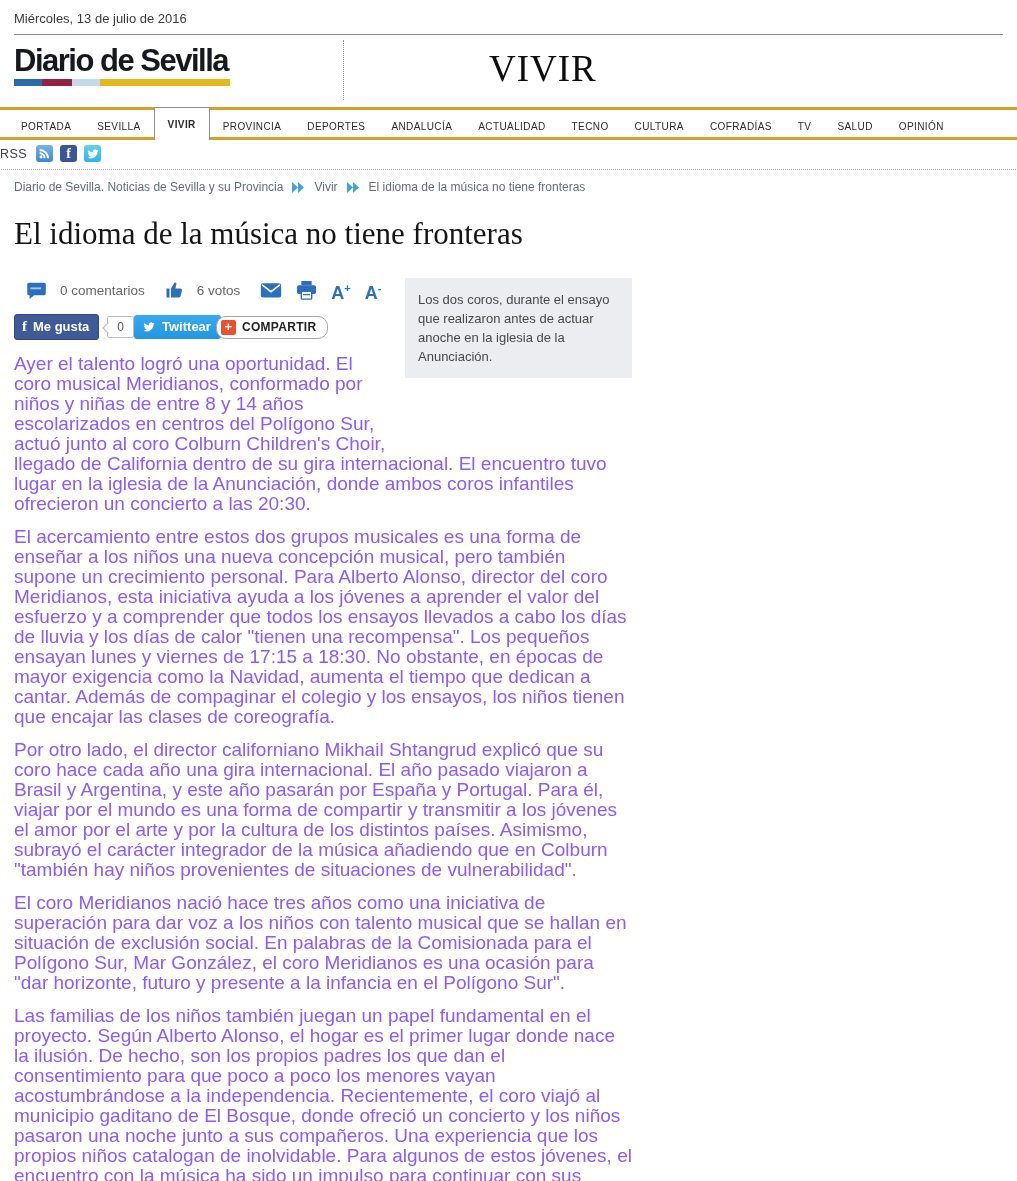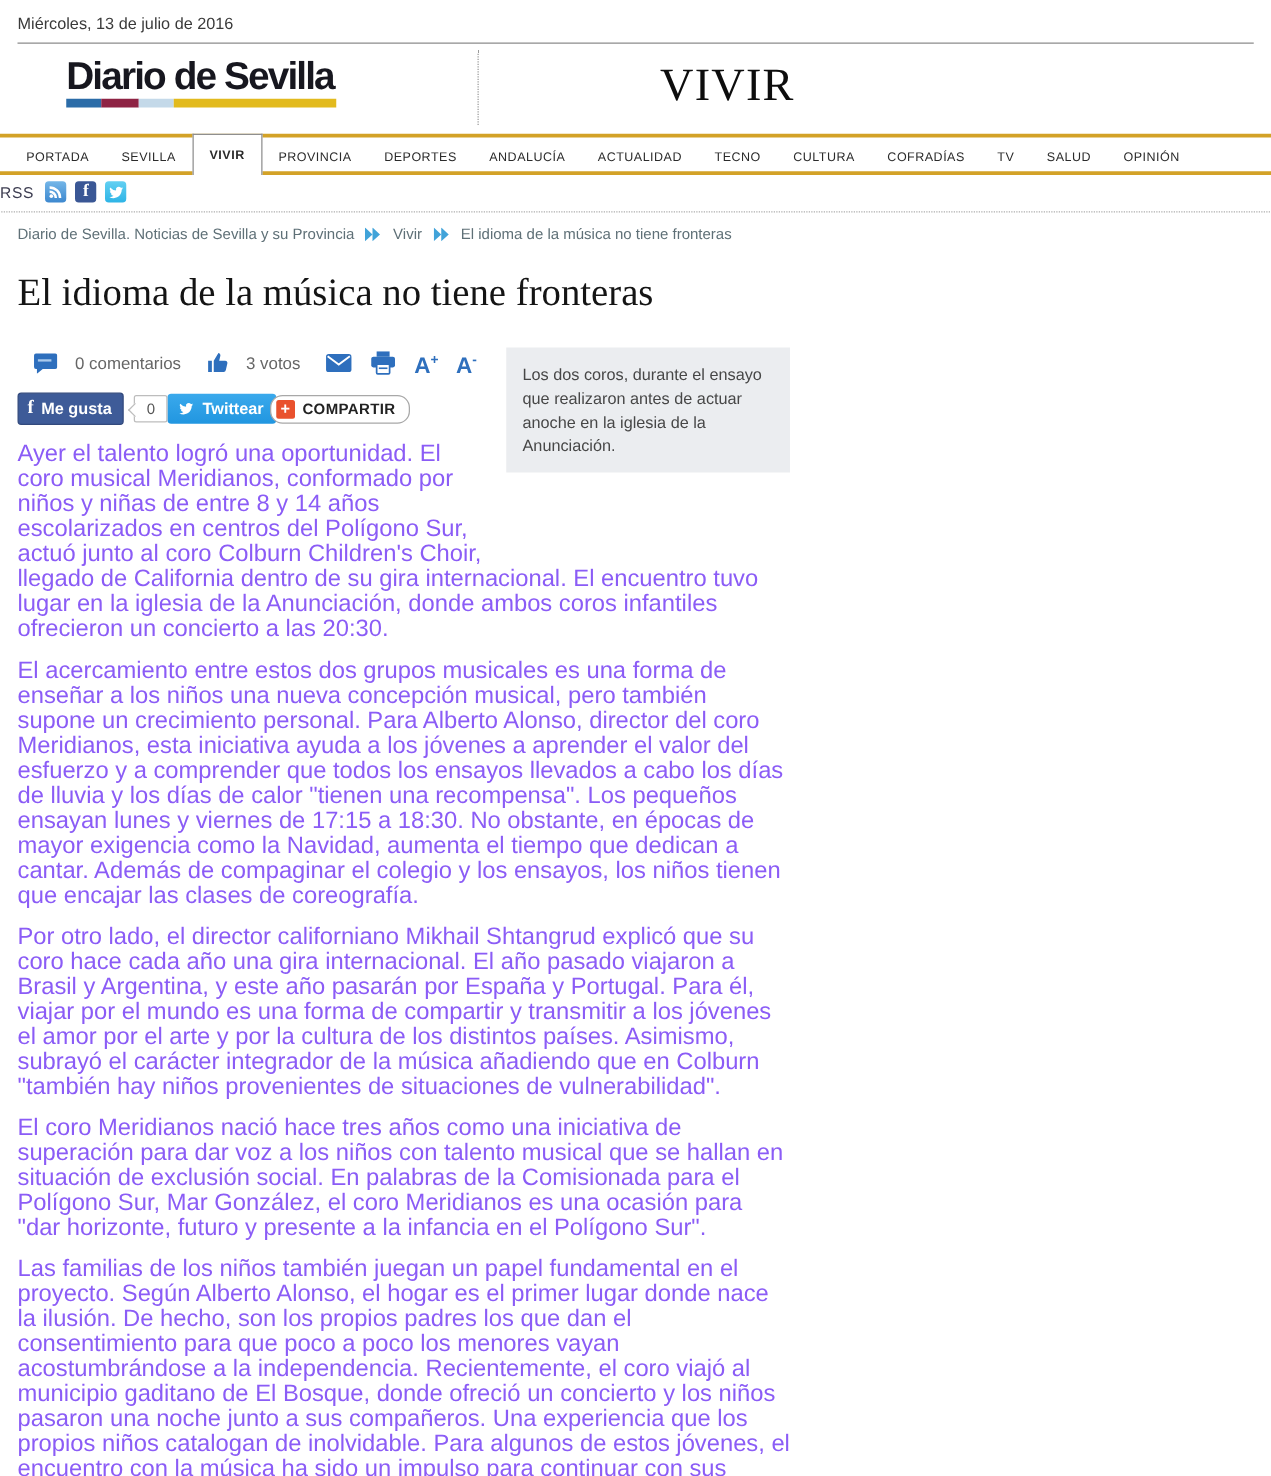--- a/index.html
+++ b/index.html
@@ -6,21 +6,21 @@
   html,body { margin:0; padding:0; }
   body {
     width:1017px; height:1181px; background:#fff; position:relative; overflow:hidden;
     font-family:"Liberation Sans", sans-serif; color:#222;
   }
   
   .top-date { padding:11px 14px 8px; font-size:13px; color:#3a3a3a; }
   .top-rule { margin:0 14px 0 14px; border-bottom:1px solid #8c8c8c; }
 
   
-  .masthead { position:relative; height:72px;margin-left:39px; }
+  .masthead { position:relative; height:72px; }
   .logo { position:absolute; left:14px; top:9px; cursor:pointer; }
   .logo-text { font-size:31px; font-weight:bold; letter-spacing:-1.5px; color:#17171f; line-height:34px; }
   .logo-bar { display:flex; height:7px; margin-top:1px; }
   .logo-bar .seg1 { width:28px; background:#2b6ca8; }
   .logo-bar .seg2 { width:30px; background:#8e2344; }
   .logo-bar .seg3 { width:28px; background:#c4d9e9; }
   .logo-bar .seg4 { width:130px; background:#e2ba1e; }
   .mast-divider { position:absolute; left:343px; top:5px; height:60px; border-left:1px dotted #9a9a9a; }
   .section-title { position:absolute; left:489px; top:12px; font-family:"Liberation Serif", serif; font-size:37px; color:#0d0d0d; letter-spacing:1px; }
 
@@ -164,21 +164,21 @@
             <path fill="#2e6fbd" d="M2 1h20a2 2 0 0 1 2 2v12a2 2 0 0 1-2 2H9l-6 5v-5H2a2 2 0 0 1-2-2V3a2 2 0 0 1 2-2z"></path>
             <rect x="4" y="7" width="14" height="2.4" fill="#a9c9ec"></rect>
           </svg>
       </span>
       <span class="label">0 comentarios</span>
       <span class="ticon">
         <svg width="18" height="18" viewBox="0 0 24 24">
             <path fill="#2e6fbd" d="M2 10h4v12H2zm6 12h10.5a2.5 2.5 0 0 0 2.4-2l1.6-7a2.4 2.4 0 0 0-2.3-3h-6.4l1.2-5A2.3 2.3 0 0 0 12.8 2L8 10z"></path>
           </svg>
       </span>
-      <span class="label">3 votos</span>
+      <span class="label">6 votos</span>
       <span class="ticon">
         <svg width="22" height="18" viewBox="0 0 26 20">
             <rect x="1" y="2" width="24" height="17" rx="2.5" fill="#2e6fbd"></rect>
             <path d="M2.5 4l10.5 8L23.5 4" stroke="#fff" stroke-width="1.8" fill="none"></path>
           </svg>
       </span>
       <span class="ticon">
         <svg width="21" height="19" viewBox="0 0 24 22">
             <path fill="#2e6fbd" d="M6 0h12v5H6z"></path>
             <rect x="1" y="5" width="22" height="10" rx="2" fill="#2e6fbd"></rect>

